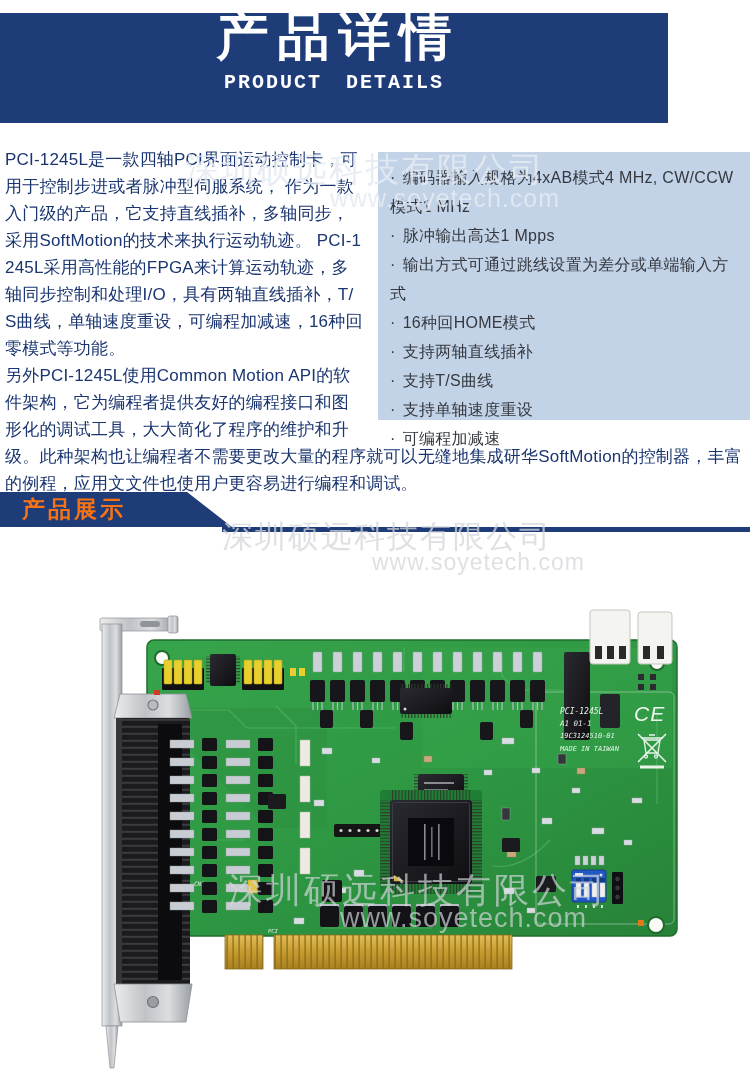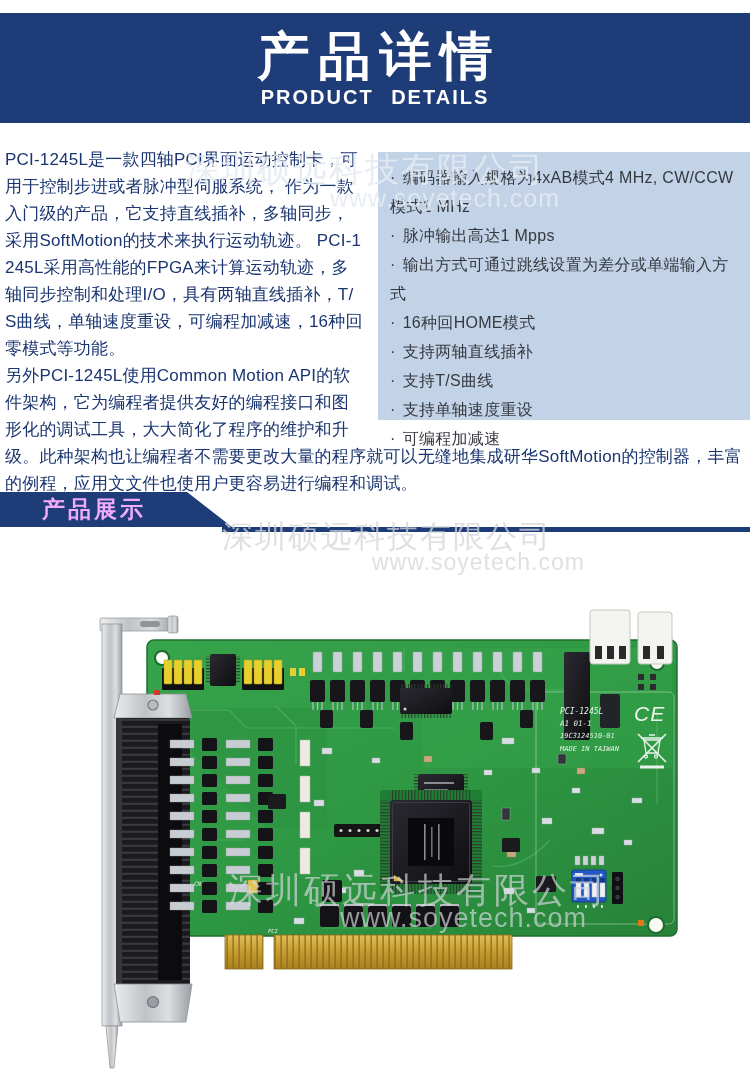--- a/index.html
+++ b/index.html
@@ -2,22 +2,22 @@
 <html><head>
 <meta charset="utf-8">
 <style>
   html,body{margin:0;padding:0;background:#fff;}
   .page{
     position:relative;width:750px;height:1069px;margin:0 auto;background:#ffffff;
     overflow:hidden;font-family:"Liberation Sans","DejaVu Sans",sans-serif;
   }
   
   .header-banner{
-    position:absolute;left:0;top:13px;width:750px;height:110px;background:#1e3c78;
-    display:flex;flex-direction:column;align-items:center;justify-content:center;
+    position:absolute;left:0;top:13px;width:668px;height:110px;background:#1e3c78;
+    display:flex;flex-direction:column;align-items:center;justify-content:flex-start;font-family:Liberation Mono, monospace;
   }
   .header-title{
     color:#ffffff;font-size:52px;font-weight:700;letter-spacing:9px;line-height:1;
     margin-top:2px;text-indent:9px;
   }
   .header-subtitle{
     color:#ffffff;font-size:20px;font-weight:700;letter-spacing:2px;word-spacing:10px;
     margin-top:4px;
   }
   
@@ -35,22 +35,22 @@
     font-size:16px;line-height:29px;color:#35393f;letter-spacing:.3px;word-break:break-all;
   }
   .bullet{margin-right:7px;}
   
   .section-banner{
     position:absolute;left:0;top:492px;width:232px;height:35px;background:#1e3c78;
     -webkit-clip-path:polygon(0 0,187px 0,232px 35px,0 35px);
     clip-path:polygon(0 0,187px 0,232px 35px,0 35px);
   }
   .section-title{
-    color:#f0abfc;font-size:23px;font-weight:700;letter-spacing:3px;line-height:35px;
-    padding-left:42px;
+    color:#f97316;font-size:23px;font-weight:700;letter-spacing:3px;line-height:35px;
+    padding-left:22px;
   }
   .section-rule{
     position:absolute;left:222px;top:527px;width:528px;height:5px;background:#1e3c78;
   }
   
   .wm{position:absolute;pointer-events:none;white-space:nowrap;font-weight:400;}
   .wm-top-cn   {left:185px;top:147px;font-size:34px;color:rgba(228,234,242,.85);letter-spacing:2px;}
   .wm-top-url  {left:330px;top:184px;font-size:25px;color:rgba(228,234,242,.85);letter-spacing:1px;}
   .wm-mid-cn   {left:222px;top:516px;font-size:31px;color:rgba(212,214,218,.75);letter-spacing:2px;z-index:3;}
   .wm-mid-url  {left:372px;top:549px;font-size:23px;color:rgba(212,214,218,.75);letter-spacing:1px;z-index:3;}

